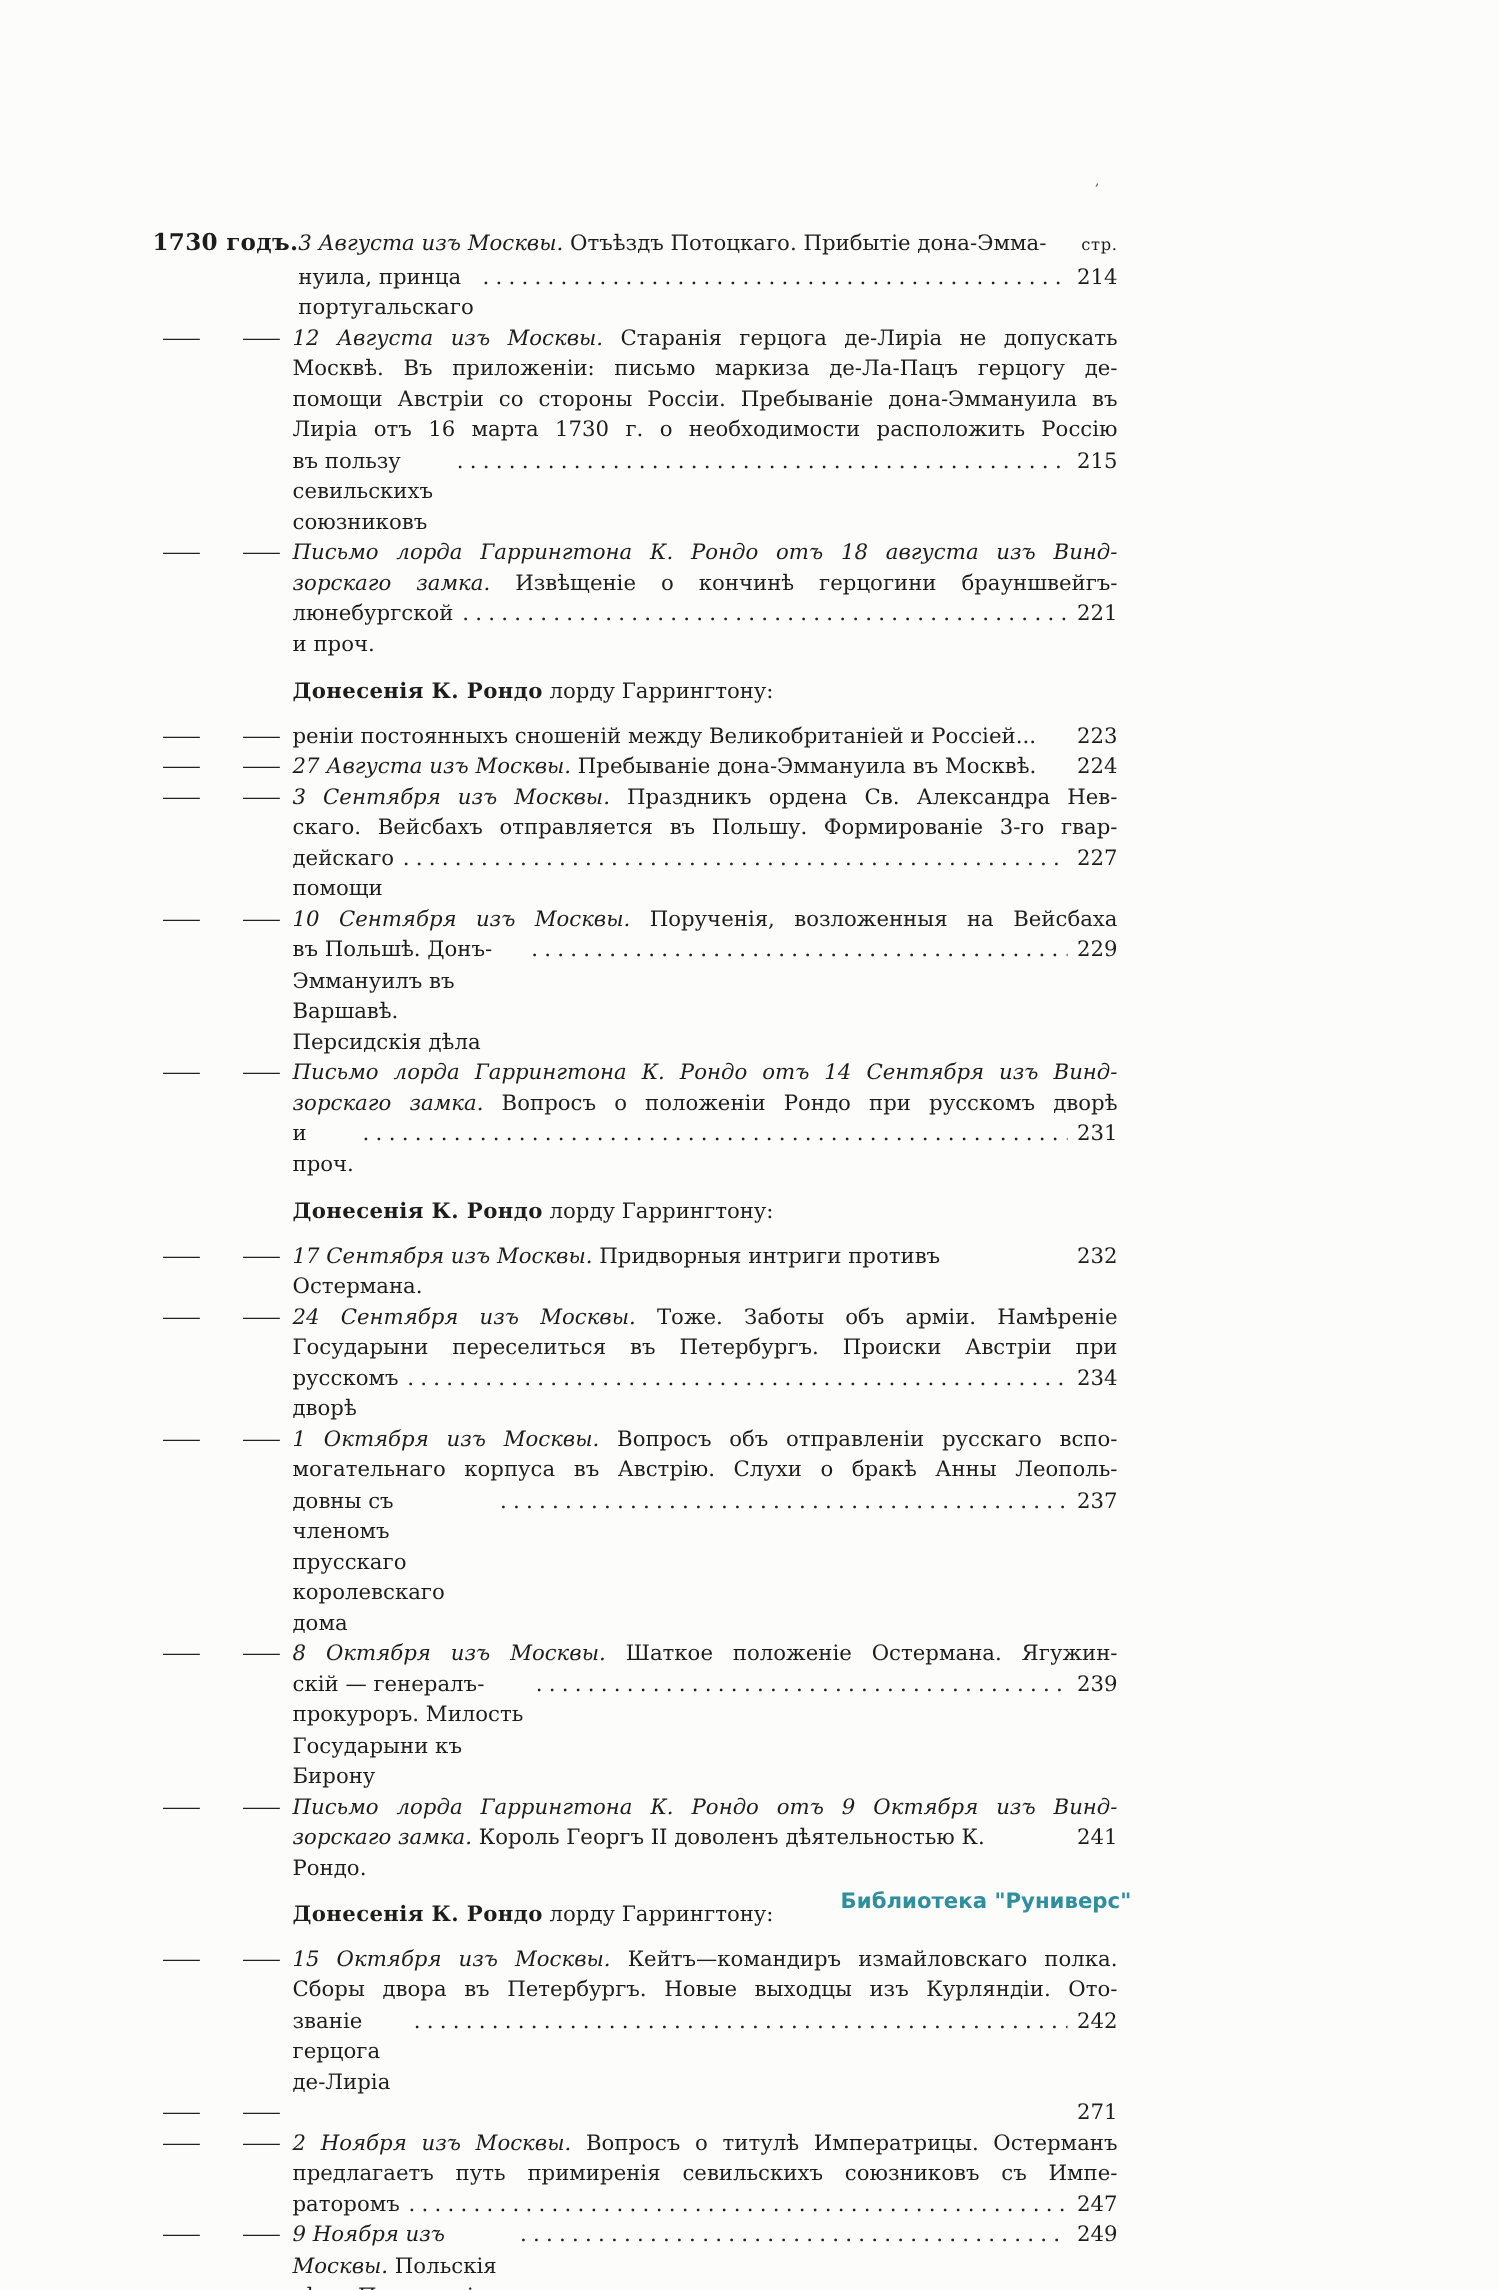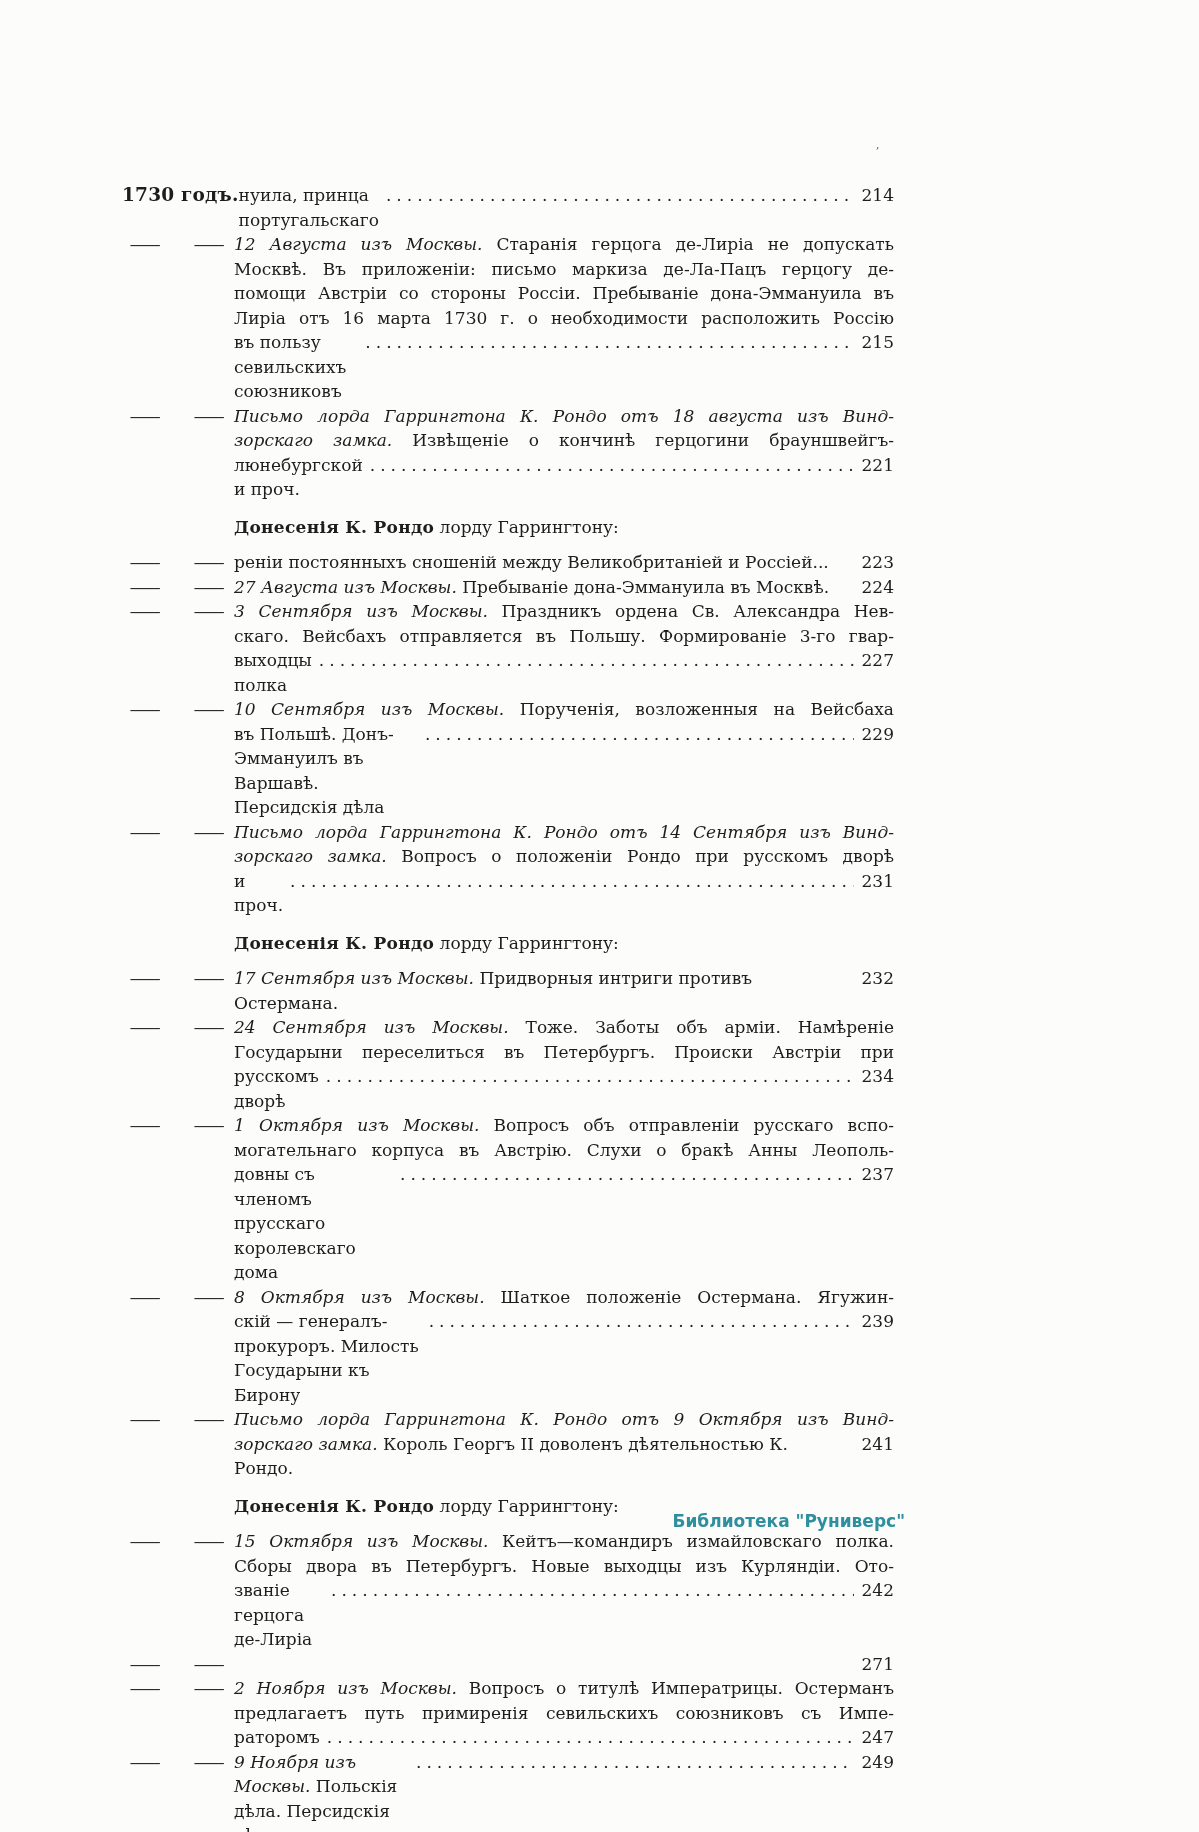--- a/index.html
+++ b/index.html
@@ -50,20 +50,25 @@
 </head>
 <body>
 
 <div class="sheet">
   <div class="artifact">,</div>
   <div class="toc" id="toc">
       <div class="row">
         <div class="margin-cell year">1730 годъ.</div>
         <div class="text-cell">
           <div class="line with-pg">
+            <span class="seg"><span class="it">3 Августа изъ Москвы.</span><span class="tx"> Отъѣздъ Потоцкаго. Прибытіе дона-Эмма-</span></span>
+            <span class="leader"></span>
+            <span class="pg colhdr">стр.</span>
+          </div>
+          <div class="line with-pg">
             <span class="seg"><span class="tx">нуила, принца португальскаго</span></span>
             <span class="leader dotted"></span>
             <span class="pg">214</span>
           </div>
         </div>
       </div>
       <div class="row">
         <div class="margin-cell dashes">
           <span class="dash-glyph">—</span>
           <span class="dash-glyph">—</span>
@@ -127,21 +132,21 @@
       </div>
       <div class="row">
         <div class="margin-cell dashes">
           <span class="dash-glyph">—</span>
           <span class="dash-glyph">—</span>
         </div>
         <div class="text-cell">
           <div class="line nopg"><span class="seg"><span class="it">3 Сентября изъ Москвы.</span><span class="tx"> Праздникъ ордена Св. Александра Нев-</span></span></div>
           <div class="line nopg"><span class="seg"><span class="tx">скаго. Вейсбахъ отправляется въ Польшу. Формированіе 3-го гвар-</span></span></div>
           <div class="line with-pg">
-            <span class="seg"><span class="tx">выходцы полка</span></span>
+            <span class="seg"><span class="tx">дейскаго помощи</span></span>
             <span class="leader dotted"></span>
             <span class="pg">227</span>
           </div>
         </div>
       </div>
       <div class="row">
         <div class="margin-cell dashes">
           <span class="dash-glyph">—</span>
           <span class="dash-glyph">—</span>
         </div>

